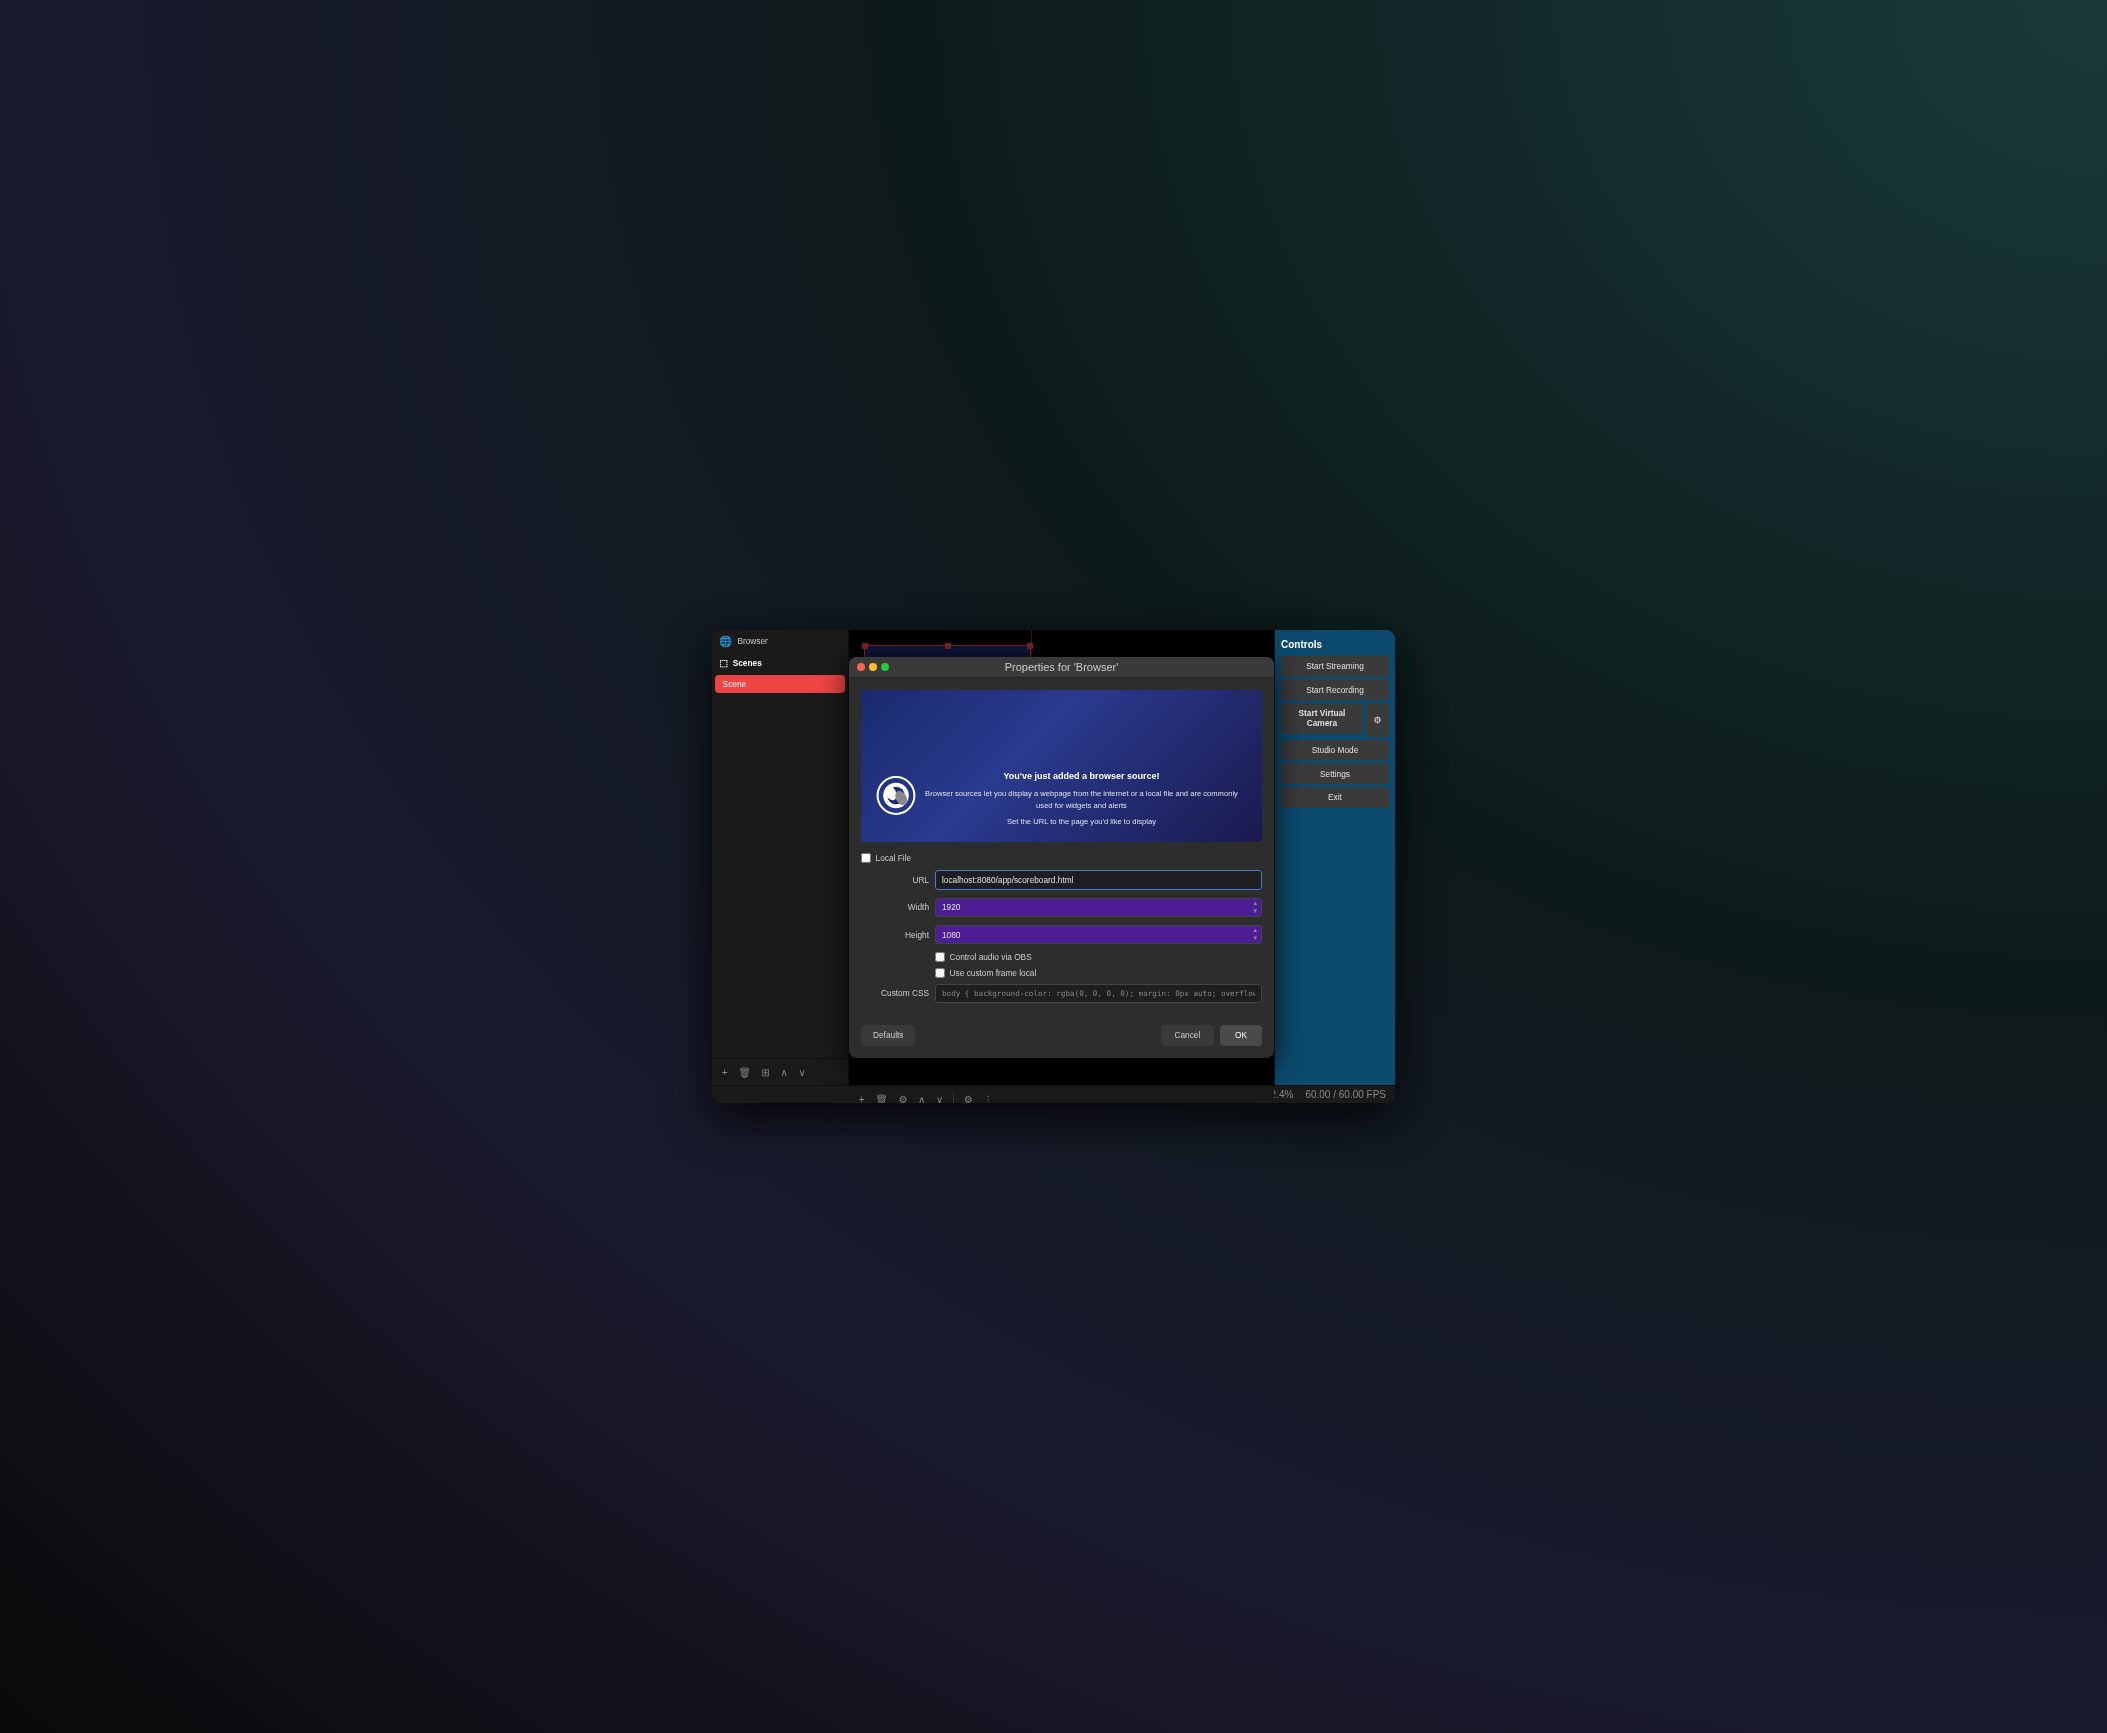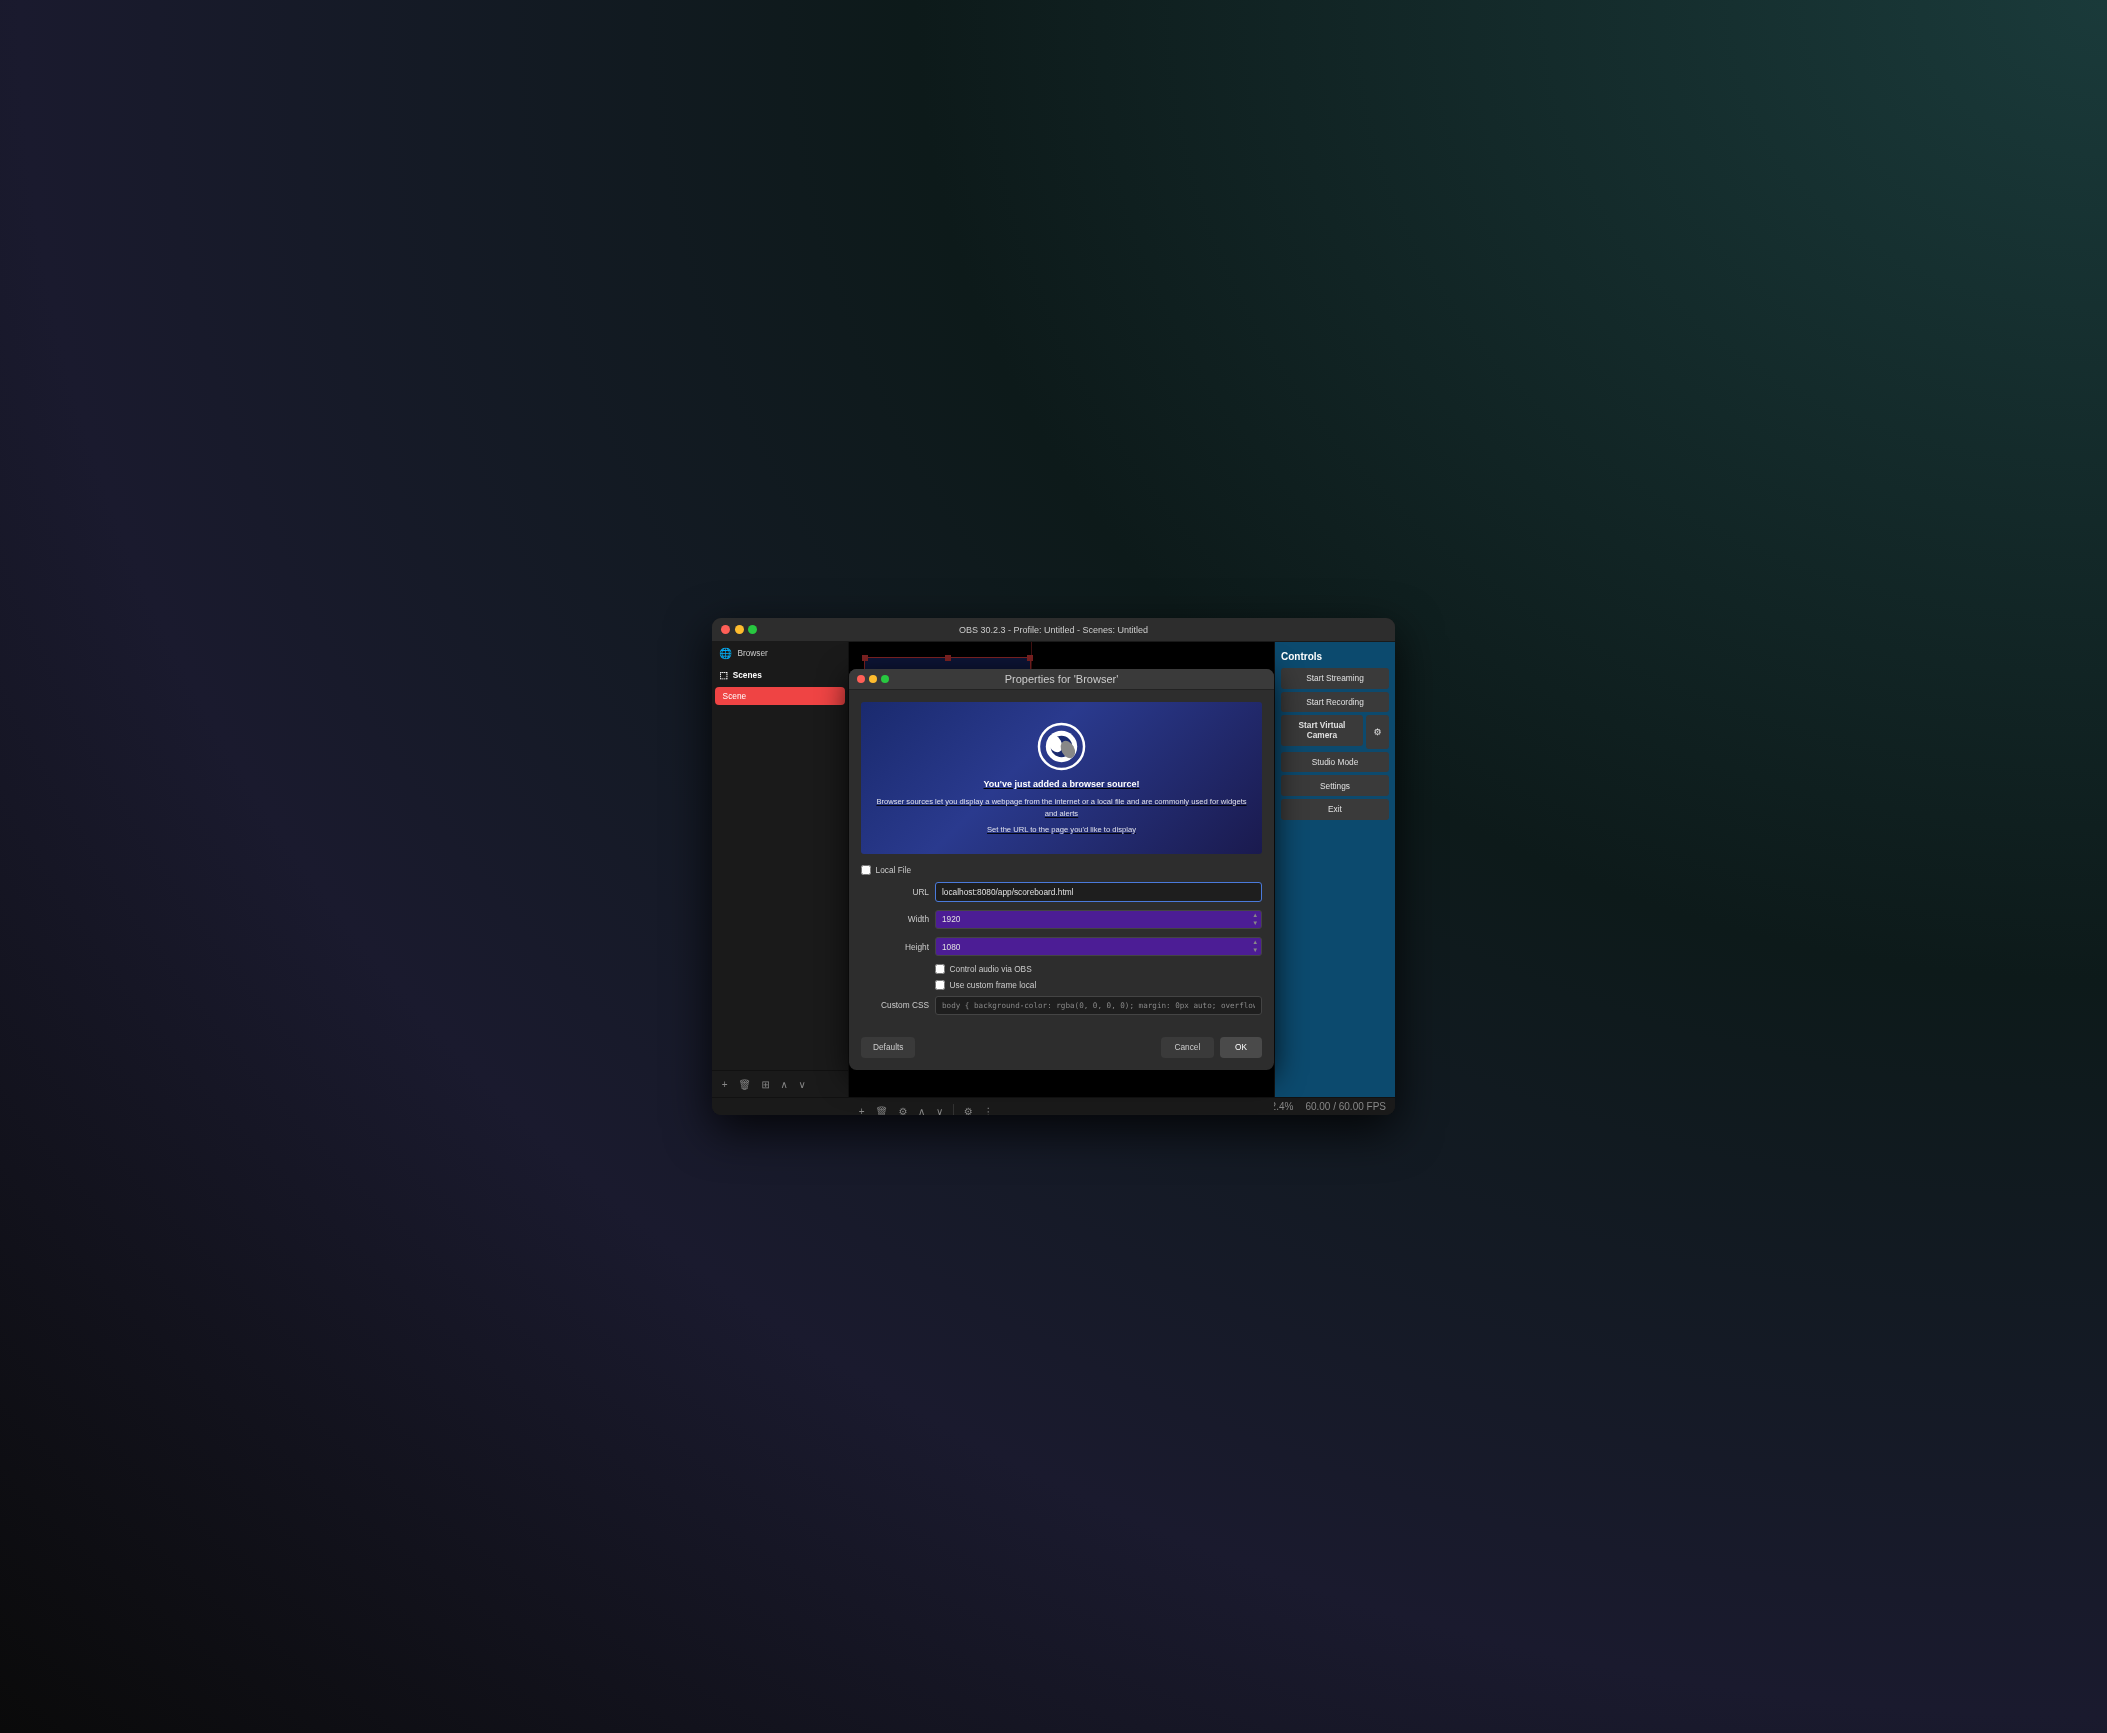--- a/index.html
+++ b/index.html
@@ -268,25 +268,24 @@
       align-items: center;
       justify-content: center;
       overflow: hidden;
     }
 
     .obs-welcome-screen {
       width: 100%;
       height: 100%;
       background: linear-gradient(135deg, #1a2a6e 0%, #2a3a8e 40%, #1a1a4e 100%);
       display: flex;
-      flex-direction: column;
-      align-items: center;
+      flex-direction: row;
+      align-items: flex-end;
       justify-content: center;
       padding: 15px;
-      text-decoration: underline;
     }
 
     .obs-logo-dialog {
       width: 49px;
       height: 49px;
       margin-bottom: 7.6px;
     }
 
     .obs-welcome-text {
       color: #fff;
@@ -505,28 +504,20 @@
       height: 6px;
       border-radius: 50%;
       background: #555;
     }
   </style>
 </head>
 <body>
 
 <div class="mac-window">
 
-  <div class="titlebar">
-    <div class="traffic-lights">
-      <div class="traffic-light tl-red"></div>
-      <div class="traffic-light tl-yellow"></div>
-      <div class="traffic-light tl-green"></div>
-    </div>
-    <span class="titlebar-title">OBS 30.2.3 - Profile: Untitled - Scenes: Untitled</span>
-  </div>
 
   <div style="display:flex; height: 455px; position:relative;">
 
     <div class="sidebar">
 
       <div class="browser-source-item">
         <span style="font-size:10.6px;">🌐</span>
         <span>Browser</span>
       </div>
 

